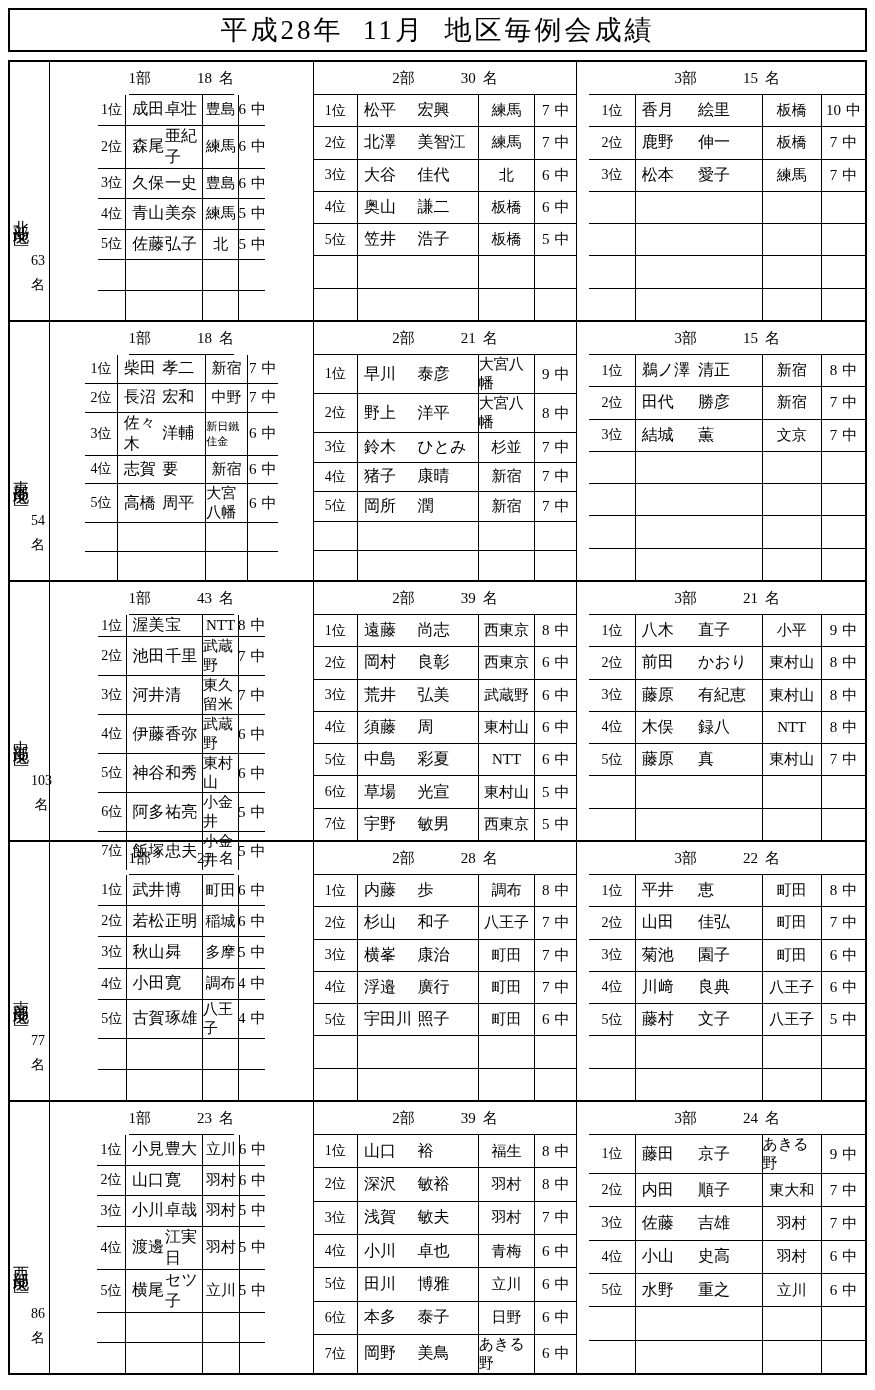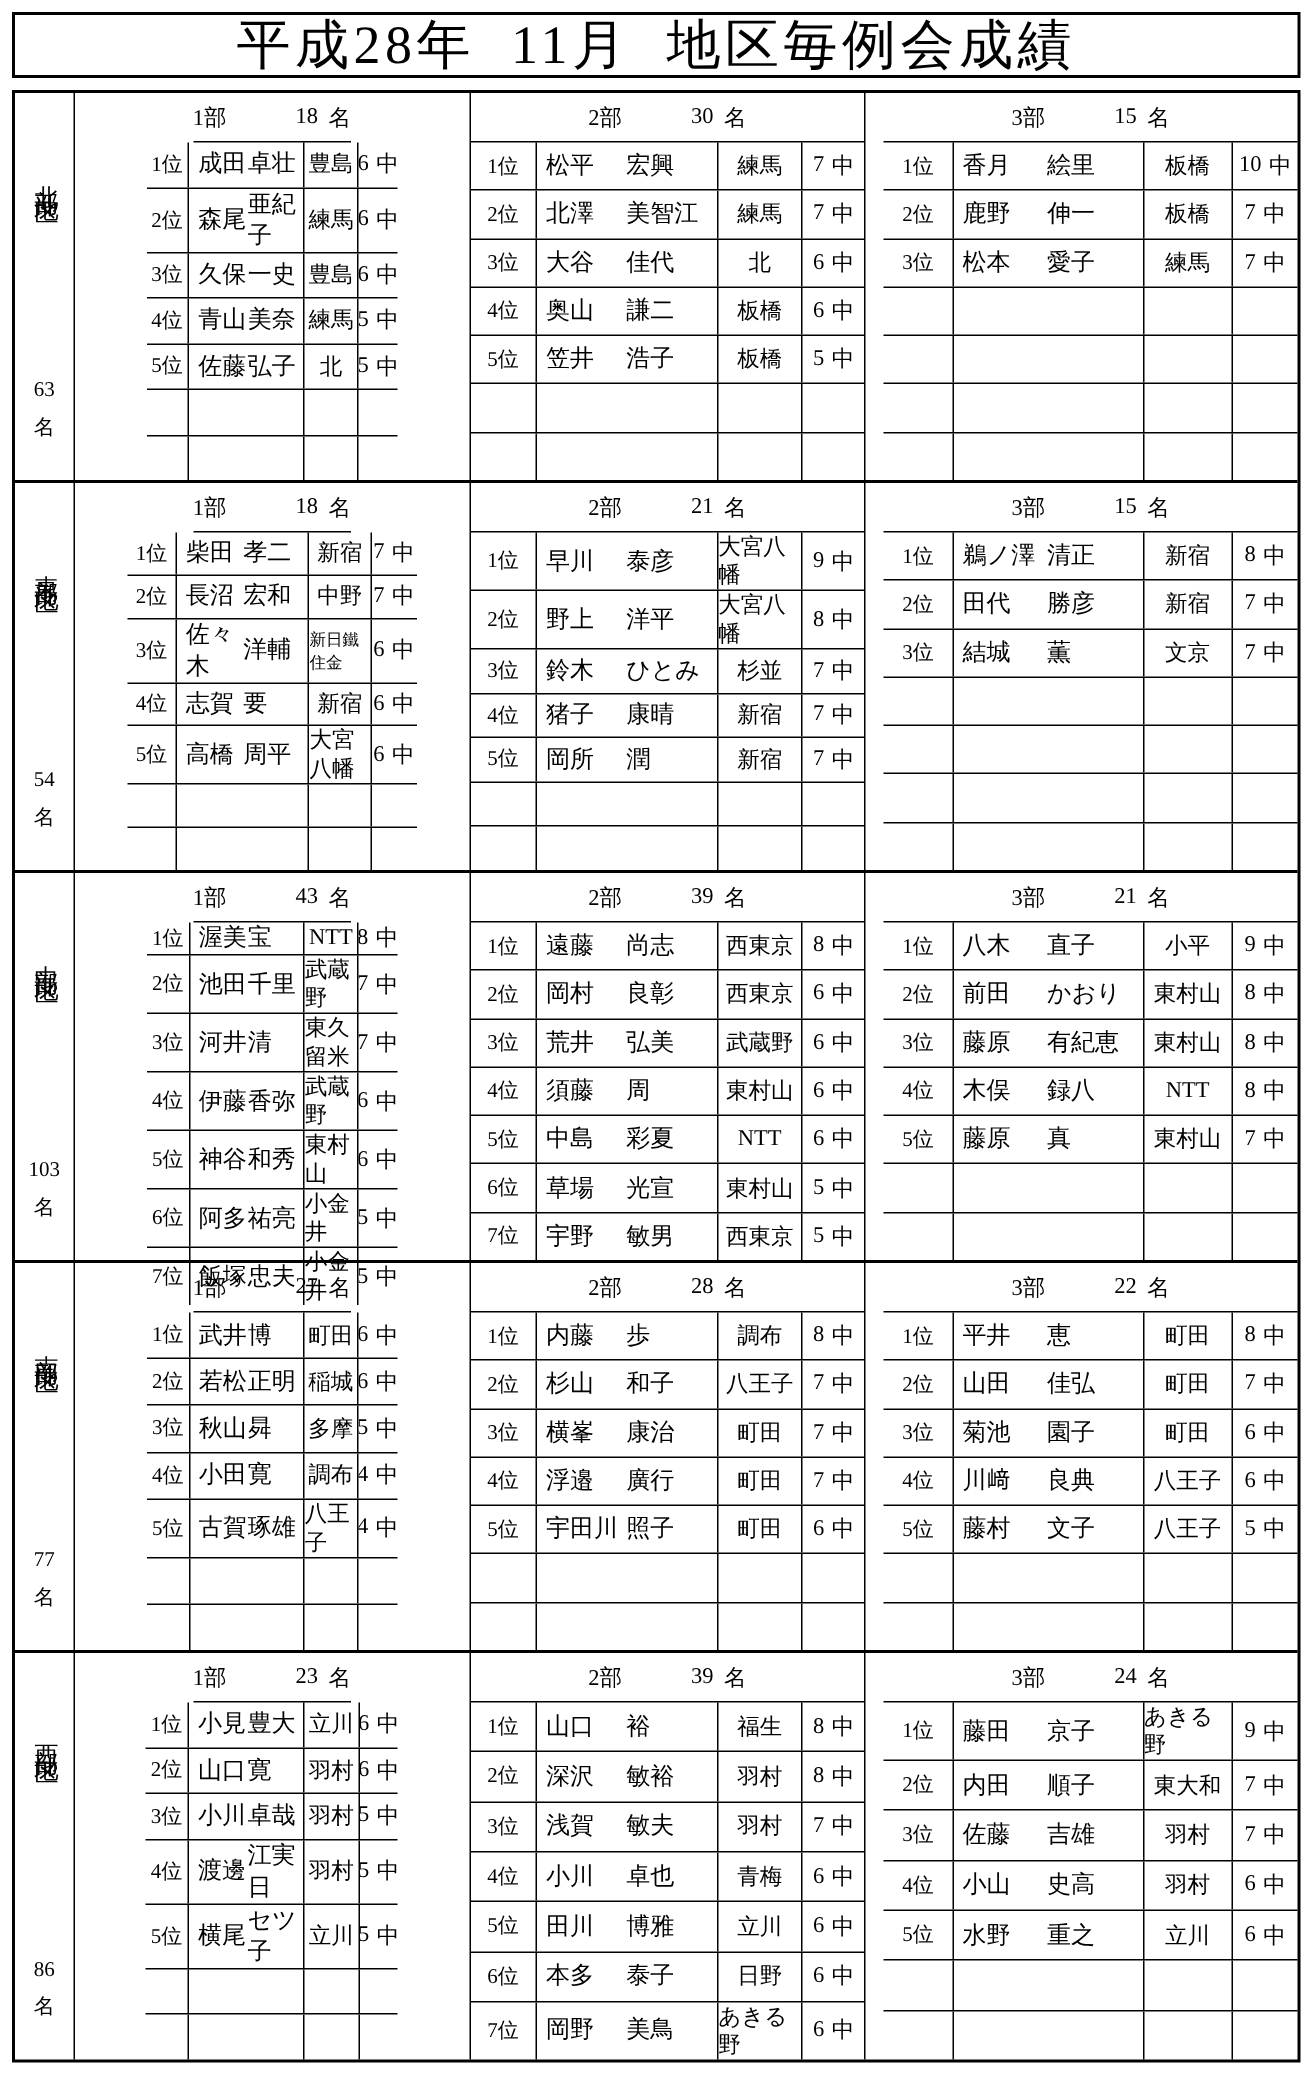--- a/index.html
+++ b/index.html
@@ -5,31 +5,31 @@
   html,body { margin:0; padding:0; background:#ffffff; }
   .page {
     width: 875px; height: 1390px; box-sizing: border-box;
     padding: 8px; background: #ffffff;
     font-family: "Liberation Serif", "DejaVu Serif", serif;
     color: #000;
   }
   .title-box {
     border: 2px solid #000; height: 44px; box-sizing: border-box;
     display: flex; align-items: center; justify-content: center;
-    font-size: 36px; letter-spacing: 3px; margin-bottom: 8px;
+    font-size: 27px; letter-spacing: 3px; margin-bottom: 8px;
     white-space: pre;
   }
   .blocks { border: 2px solid #000; box-sizing: border-box; }
   .district { display: flex; height: 258px; border-top: 2px solid #000; }
   .district:first-child { border-top: none; }
   .district:last-child { height: 271px; }
 
   .side {
     width: 40px; flex: 0 0 40px; border-right: 1px solid #000;
-    display: flex; flex-direction: column; align-items: center; box-sizing: border-box;
+    display: flex; flex-direction: row; align-items: center; box-sizing: border-box;
   }
   .dname {
     margin-top: 48px; font-size: 16px;
     writing-mode: vertical-rl; text-orientation: upright; letter-spacing: 4px;
   }
   .dtotal { margin-top: auto; margin-bottom: 26px; display: flex; flex-direction: column; align-items: center; gap: 7px; font-size: 14px; }
 
   .sections { flex: 1; display: flex; }
   .section { flex: 1; display: flex; flex-direction: column; border-left: 1px solid #000; box-sizing: border-box; }
   .section:first-child { border-left: none; align-items: center; }

